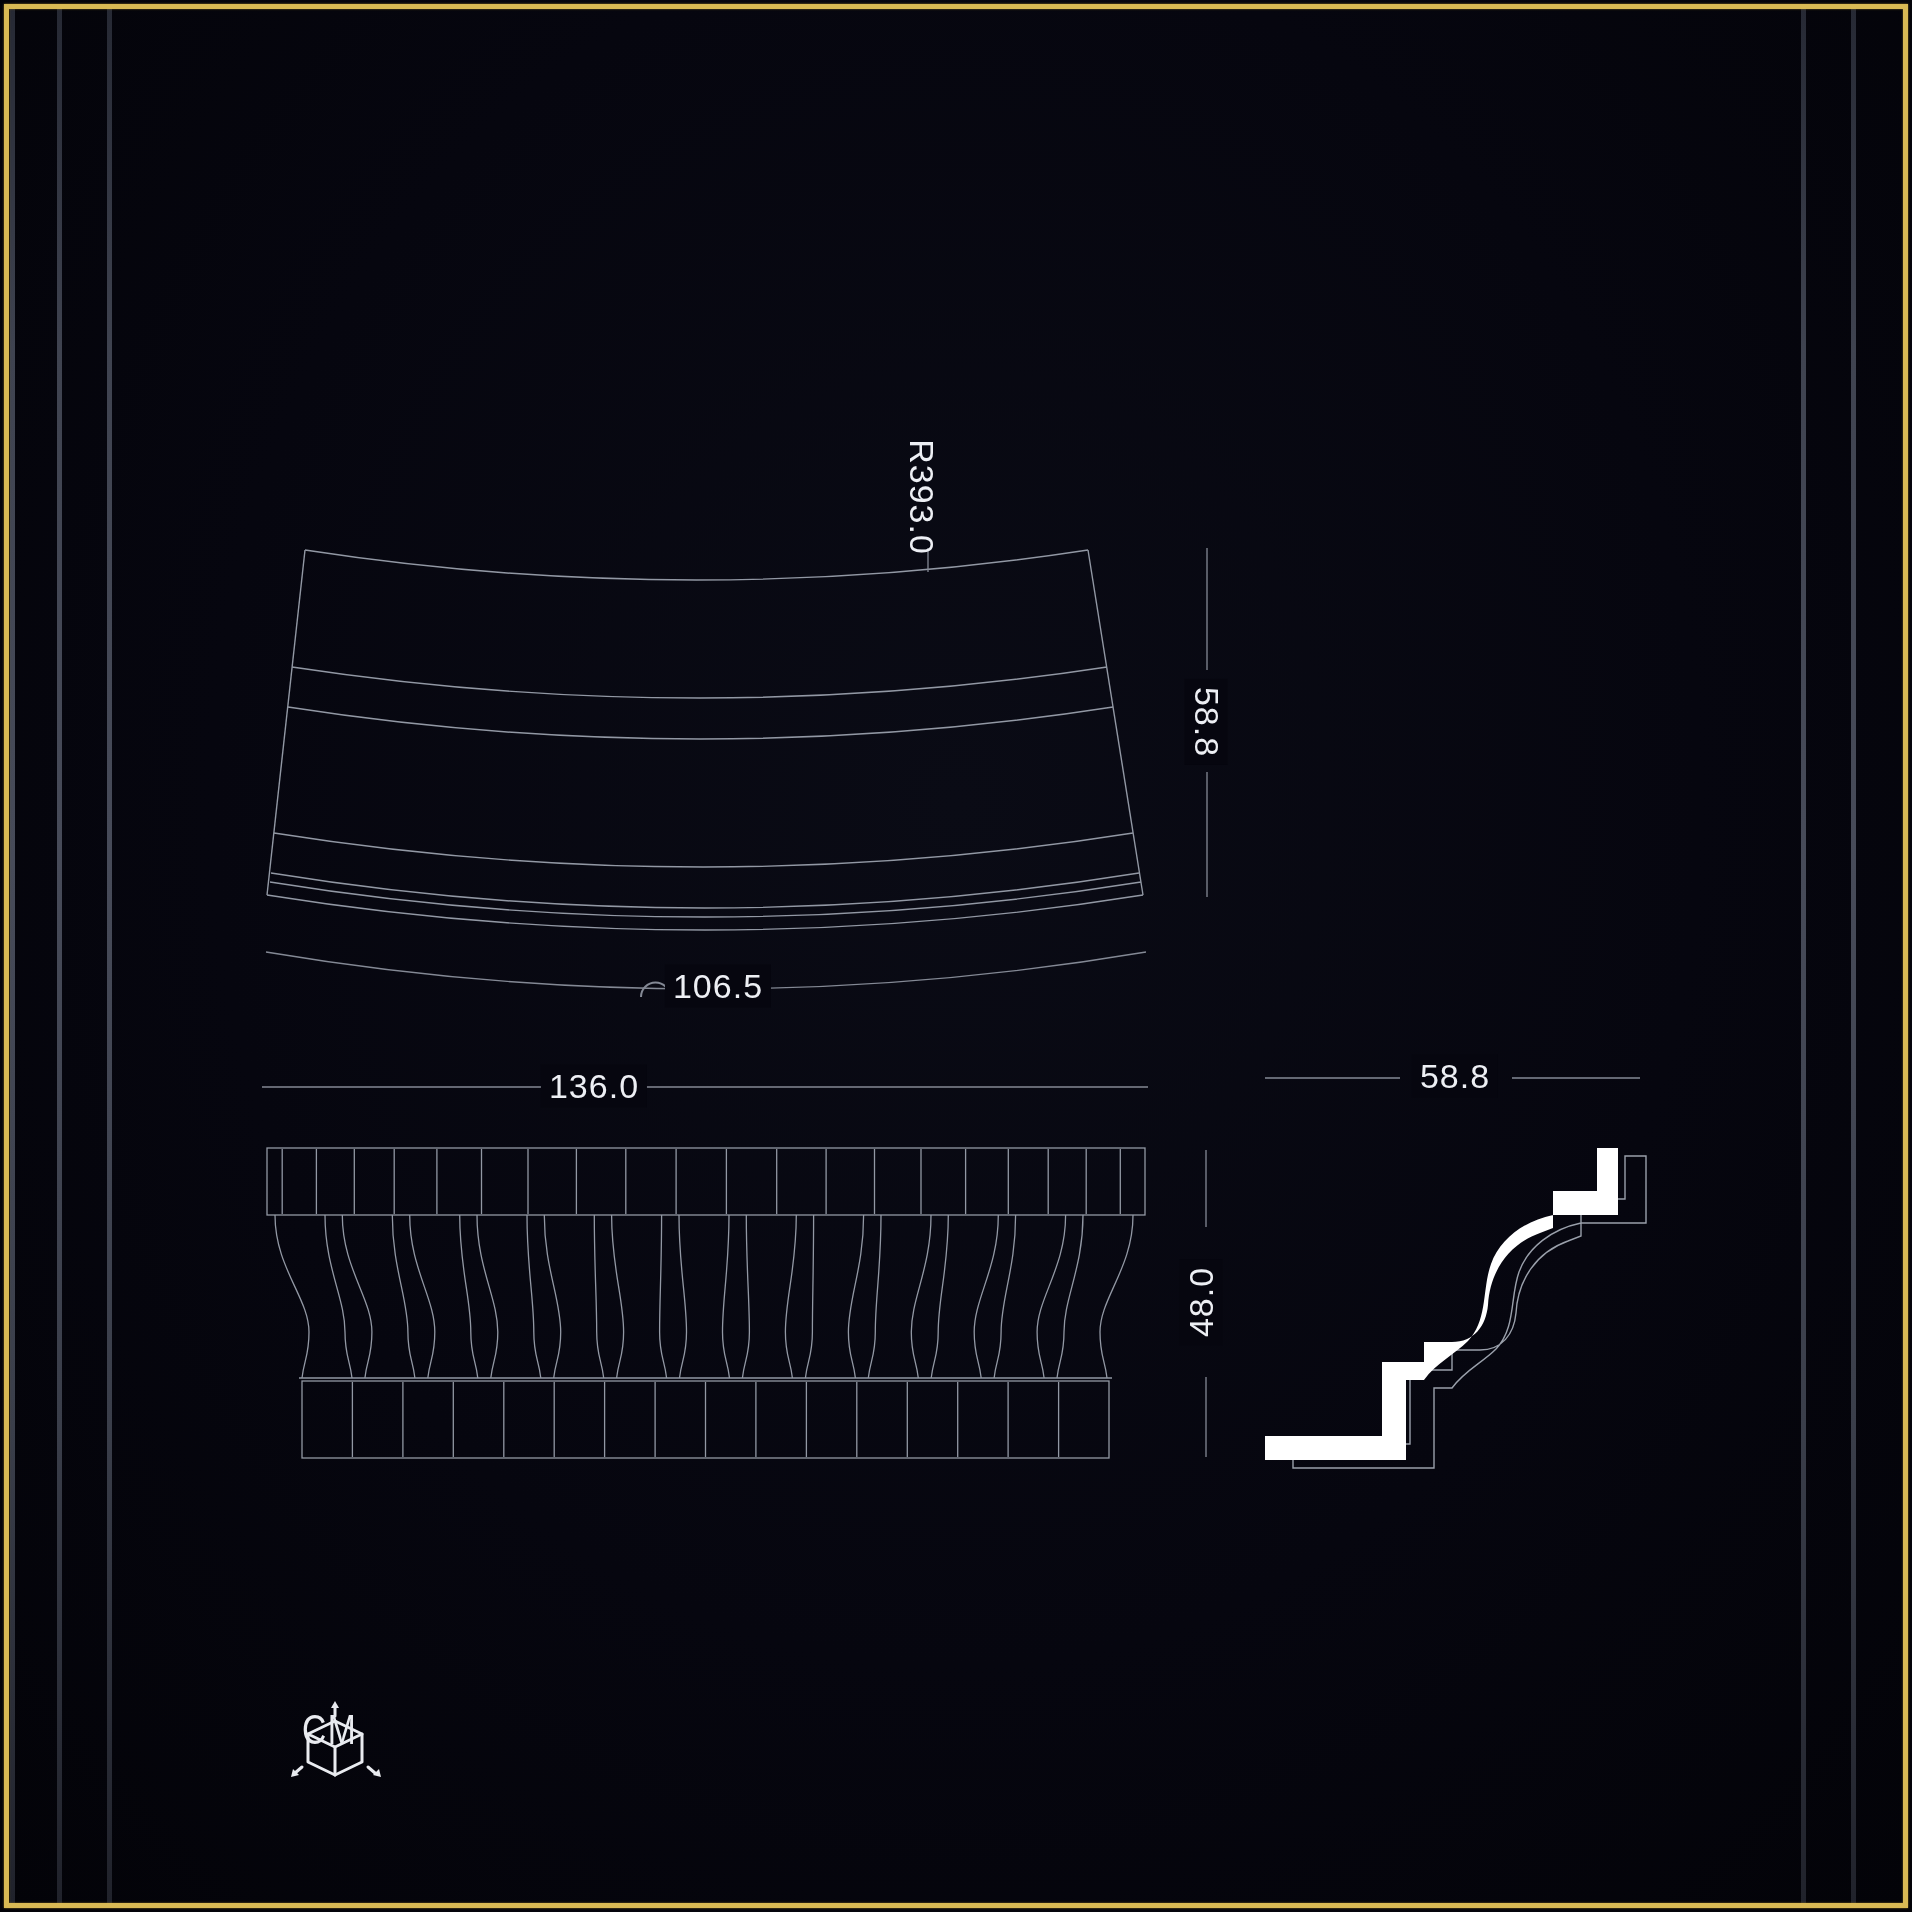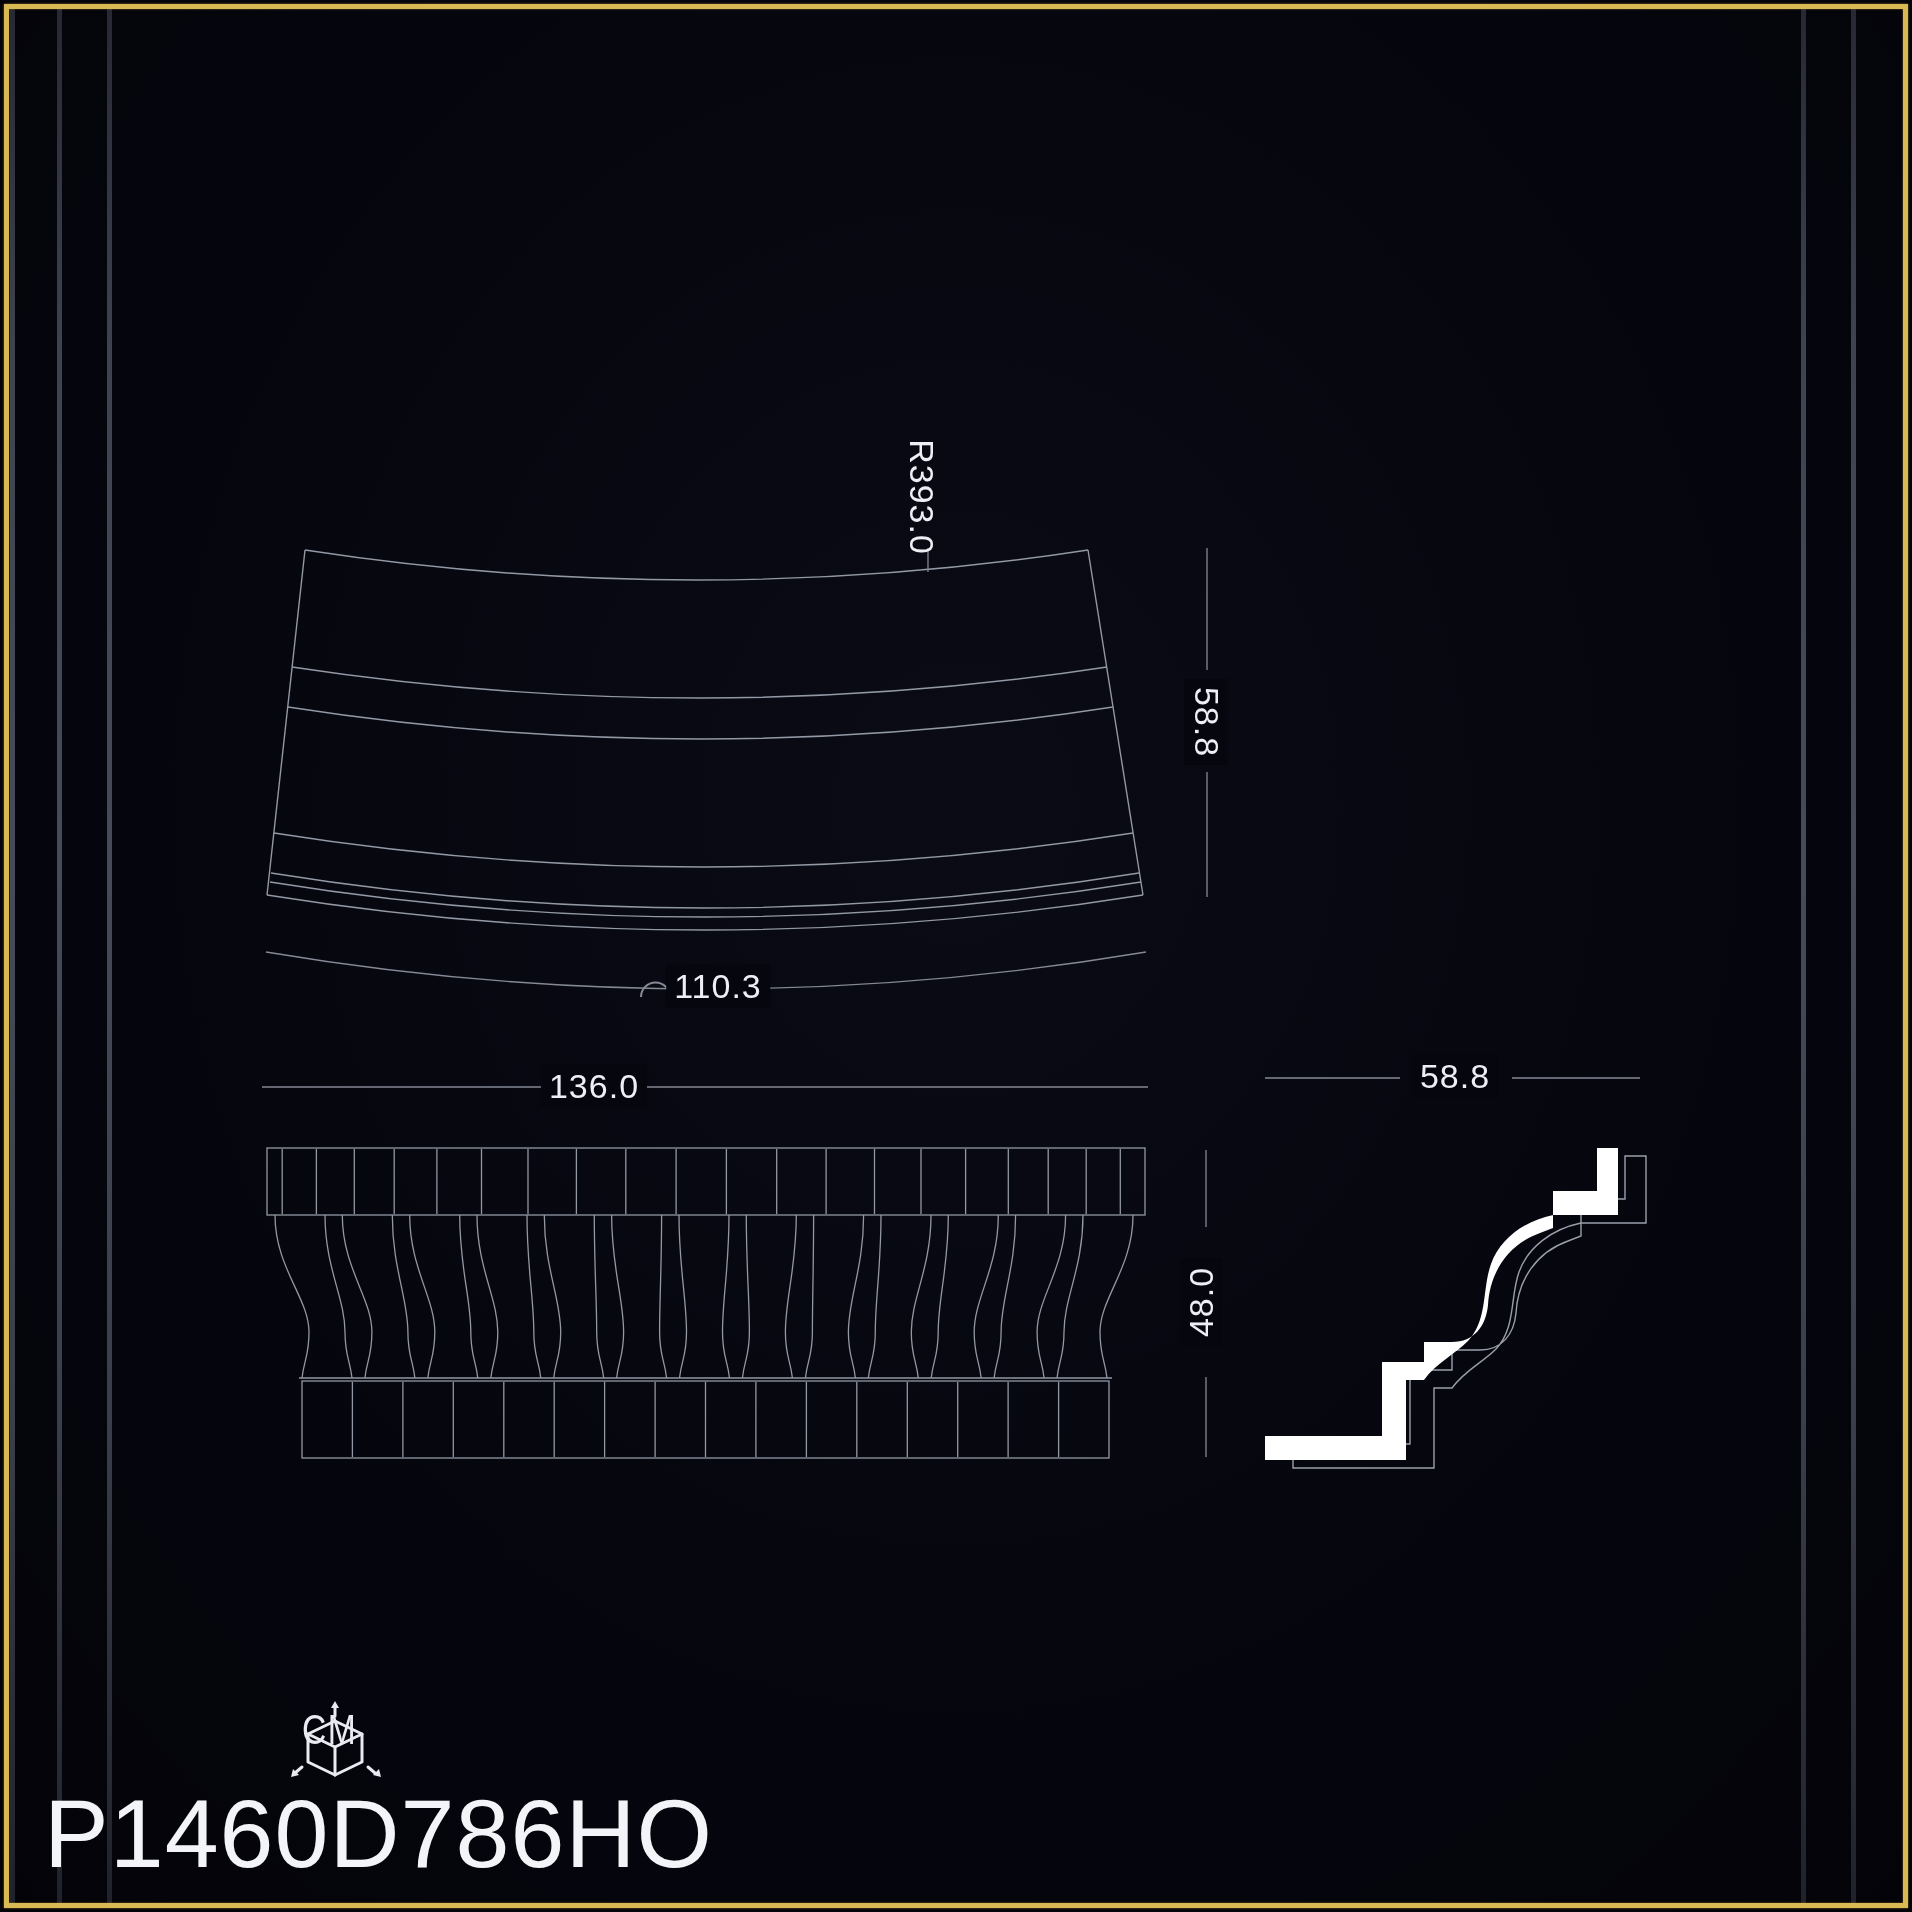--- a/index.html
+++ b/index.html
@@ -154,21 +154,21 @@
       <path d="M266,952 Q706,1026 1146,952"></path>
       <path d="M641,997 A14.5,14.5 0 0 1 670,997" stroke-width="2"></path>
       <path d="M262,1087 H1148"></path>
       <path d="M1206,1150 L1206,1227 M1206,1377 L1206,1457"></path>
       <path d="M1265,1078 H1400 M1512,1078 H1640"></path>
     </g>
   </svg>
 
   <div class="dim-label rot90 no-mask" style="left:921px;top:497px">R393.0</div>
   <div class="dim-label rot90" style="left:1206px;top:722px">58.8</div>
-  <div class="dim-label" style="left:718px;top:986px">110.3</div>
+  <div class="dim-label" style="left:718px;top:986px">106.5</div>
   <div class="dim-label" style="left:594px;top:1086px">136.0</div>
   <div class="dim-label rot270" style="left:1201px;top:1302px">48.0</div>
   <div class="dim-label" style="left:1455px;top:1076px">58.8</div>
 
   <div class="unit-badge">
     <svg width="96" height="86" viewBox="0 0 96 86">
       <g stroke="#e9ebf0" stroke-width="3" fill="none" stroke-linejoin="round" stroke-linecap="round">
         <path d="M47,21 L74,34 L47,47 L20,34 Z"></path>
         <path d="M20,34 L20,62 L47,75 L47,47"></path>
         <path d="M74,34 L74,62 L47,75"></path>
@@ -178,16 +178,15 @@
       </g>
       <g fill="#e9ebf0" stroke="none">
         <path d="M47,1 L51,8 L43,8 Z"></path>
         <path d="M3,77 L11,75 L5,69 Z"></path>
         <path d="M93,77 L85,75 L91,69 Z"></path>
       </g>
     </svg>
     <span class="unit-text">CM</span>
   </div>
 
-  <div class="product-code">P1460D786HO</div>
 
   <div class="gold-frame"></div>
 </div>
 
 </body></html>

